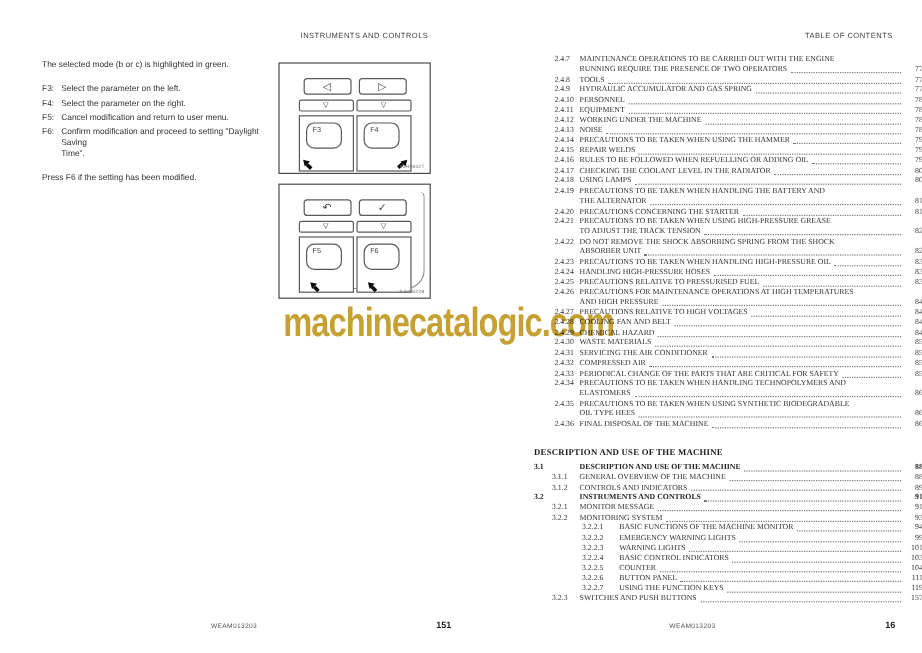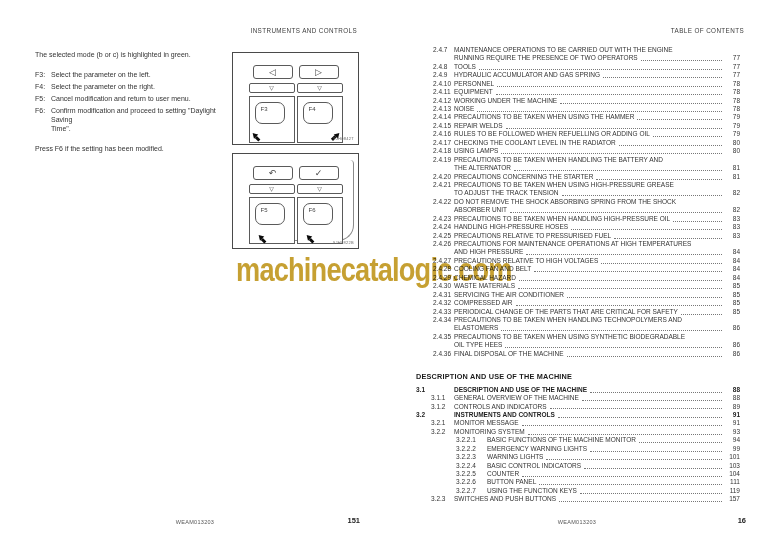--- a/index.html
+++ b/index.html
@@ -9,21 +9,21 @@
     font-family:"Liberation Sans", sans-serif;
   }
   
   .run-head{position:absolute;top:27px;font-size:6.3px;letter-spacing:.4px;color:#3d3d3d;white-space:nowrap;}
   #hdr-left{left:100px;width:257px;text-align:right;}
   #hdr-right{left:420px;width:324px;text-align:right;}
   .foot-code{position:absolute;top:519px;font-size:5.5px;color:#555;letter-spacing:.3px;text-align:center;}
   #foot-code-left{left:150px;width:90px;}
   #foot-code-right{left:532px;width:90px;}
   .foot-page{position:absolute;top:516px;font-size:7.5px;font-weight:bold;color:#1d1d1d;text-align:right;}
-  #foot-page-left{left:320px;width:40px;}
+  #foot-page-left{left:336px;width:40px;}
   #foot-page-right{left:706px;width:40px;}
 
   
   #instructions{position:absolute;left:35px;top:51px;width:200px;font-size:7px;color:#333;}
   .intro{margin-bottom:12px;white-space:nowrap;}
   .krow{display:flex;margin-bottom:3px;line-height:9px;}
   .kkey{width:16px;flex:none;}
   .ktext{flex:1;}
   .note{margin-top:12px;white-space:nowrap;}
 
@@ -49,21 +49,21 @@
   .cur-f3{left:1px;bottom:1px;transform:rotate(45deg);}
   .cur-f4{right:1px;bottom:1px;transform:rotate(135deg);}
   .cur-f5{left:7px;bottom:0;transform:rotate(45deg);}
   .cur-f6{left:7px;bottom:0;transform:rotate(45deg);}
   .fig-code{position:absolute;right:4px;bottom:3px;font-size:4px;color:#6a6a6a;letter-spacing:.3px;z-index:2;}
   .bezel{position:absolute;top:6px;right:4px;width:104px;height:80px;z-index:1;
          border-right:1.5px solid #8a8a8a;border-bottom:1.5px solid #8a8a8a;
          border-bottom-right-radius:16px;border-top-right-radius:4px;}
 
   
-  #toc{position:absolute;left:416px;top:46px;width:324px;font-size:6.5px;color:#333;}
+  #toc{position:absolute;left:445px;top:46px;width:324px;font-size:6.5px;color:#333;font-family:Liberation Serif, serif;}
   .trow{display:flex;height:8.45px;line-height:8.45px;white-space:nowrap;align-items:flex-end;}
   .num{flex:none;}
   .ttl{flex:none;}
   .lead{flex:1;border-bottom:1px dotted #777;margin:0 2px 1.5px 3px;min-width:4px;}
   .pg{flex:none;width:16px;text-align:right;}
   .lvl-a  .num{margin-left:17px;width:21px;}
   .lvl-s1 .num{margin-left:0;width:38px;}
   .lvl-s1{font-weight:bold;color:#1e1e1e;}
   .lvl-s2 .num{margin-left:15px;width:23px;}
   .lvl-s3 .num{margin-left:40px;width:31px;}

